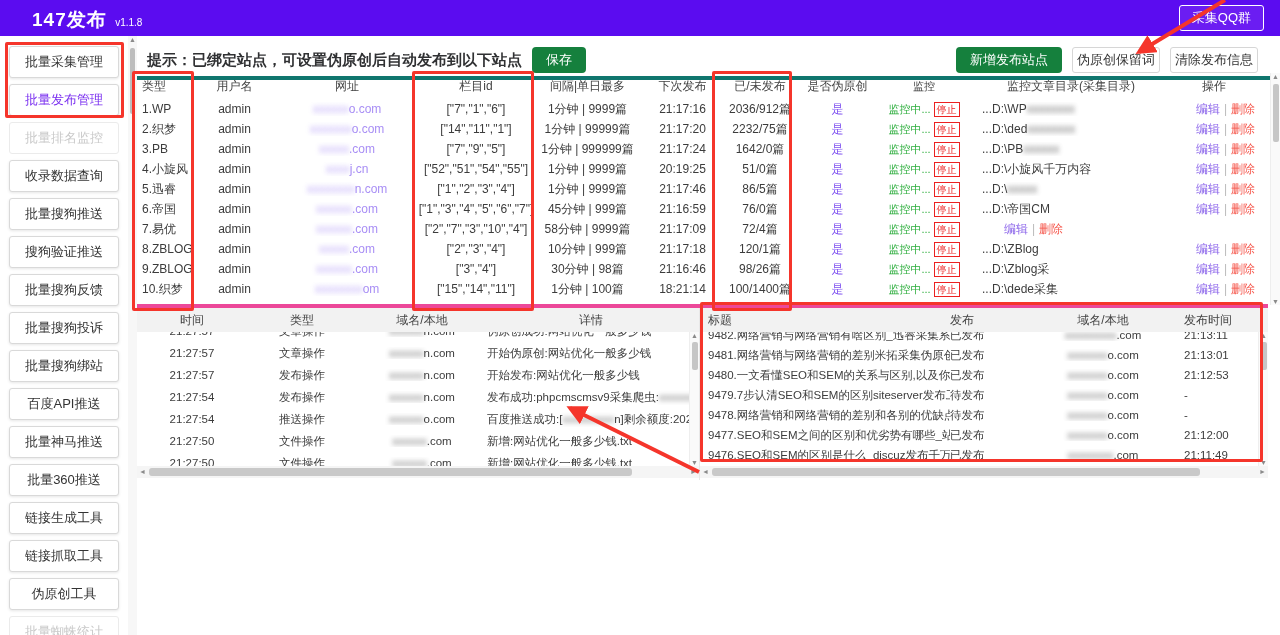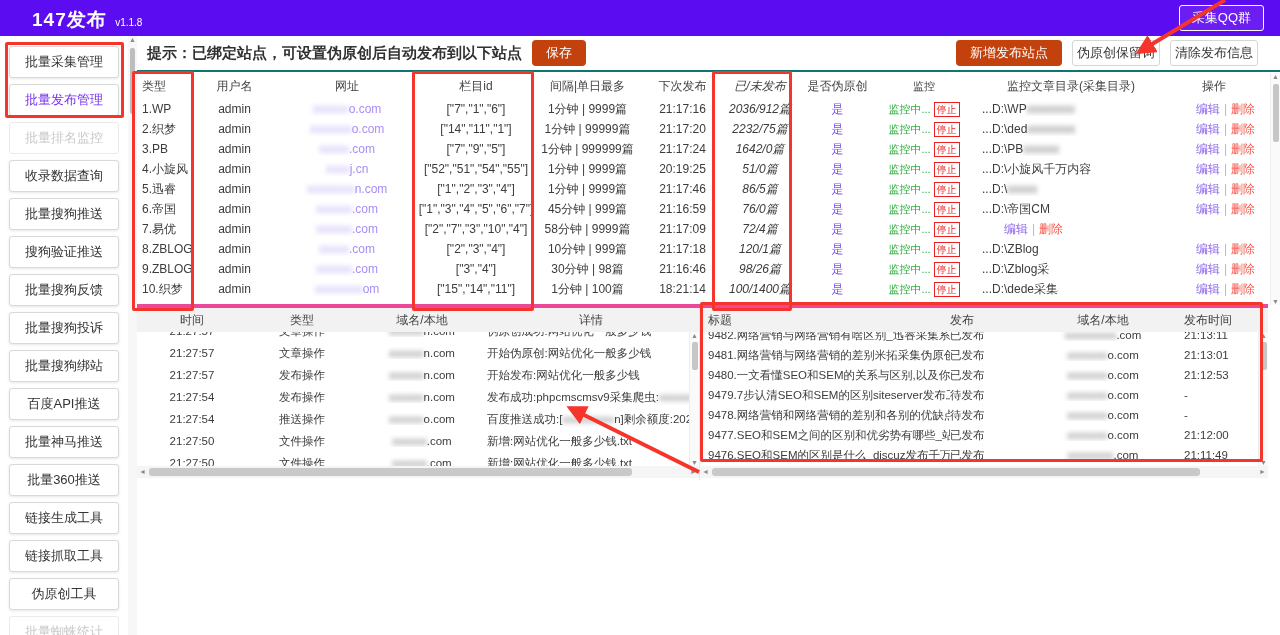--- a/index.html
+++ b/index.html
@@ -20,40 +20,40 @@
   .side-btn { display:block; width:110px; height:32px; margin:0 auto 6px auto; background:#fff;
     border:1px solid #d9d9d9; border-radius:3px; font-size:13px; color:#333;
     box-shadow:0 1px 3px rgba(0,0,0,.10); cursor:pointer; font-family:inherit; }
   .side-btn.active { color:#7a2ff0; }
   .side-btn.disabled { color:#c9c9c9; border-color:#ebebeb; box-shadow:none; }
   .side-scroll { position:absolute; left:128px; top:36px; width:9px; height:599px; background:#f7f7f7; font-size:7px; color:#8a8a8a; text-align:center; }
   .side-scroll .thumb { position:absolute; left:2px; top:12px; width:5px; height:66px; background:#bdbdbd; border-radius:2px; }
 
   
   .main { position:absolute; left:137px; top:36px; width:1143px; height:599px; background:#fff; }
-  .hintbar { position:absolute; left:0; top:0; width:1143px; height:36px; display:flex; align-items:center; border-bottom:2px solid #0f766e; }
+  .hintbar { position:absolute; left:0; top:8px; width:1143px; height:36px; display:flex; align-items:center; border-bottom:4px solid #0f766e; }
   .hint { margin-left:10px; font-size:15px; font-weight:600; color:#303133; white-space:nowrap; }
   .token-input { display:inline-flex; align-items:center; width:160px; height:24px; margin-left:10px;
     border:1px solid #b29bf2; border-radius:4px; padding:0 5px; background:#fff; }
   .token-input .ph { color:#b3b3b3; font-size:11px; white-space:nowrap; }
   .token-knob { width:13px; height:13px; border-radius:50%; background:#cfc4ee; margin-left:auto; filter:blur(1px); }
-  .btn-purple { height:26px; padding:0 14px; margin-left:10px; background:#c2410c; color:#fff;
+  .btn-purple { height:26px; padding:0 14px; margin-left:10px; background:#15803d; color:#fff;
     border:none; border-radius:4px; font-size:13px; cursor:pointer; font-family:inherit; white-space:nowrap; }
   .btn-plain { height:26px; padding:0 4px; margin-left:10px; background:#fff; color:#333;
     border:1px solid #d6d6d6; border-radius:3px; font-size:13px; cursor:pointer; font-family:inherit; white-space:nowrap; }
   .toolbar-right { margin-left:auto; display:flex; align-items:center; margin-right:22px; }
 
   
   .site-table { position:absolute; left:0; top:37px; width:1131px; font-size:12px; }
   .st-head { display:flex; height:26px; align-items:center; color:#444; }
   .st-row  { display:flex; height:20px; align-items:center; color:#3c3c3c; }
   .st-head > span, .st-row > span { text-align:center; white-space:nowrap; overflow:hidden; }
   .ct{width:55px; text-align:left !important; padding-left:5px;}
   .cu{width:85px}.cw{width:140px}.cc{width:118px}.ci{width:105px}.cn{width:85px}
-  .cp{width:70px; text-align:left;font-style:italic;}
+  .cp{width:70px; text-align:left;}
   .cy{width:85px}.cm{width:88px; font-size:11px;}
   .cd{width:192px; text-align:left !important; padding-left:14px;}
   .co{width:108px}
   .url { color:#a88ef5; }
   .redact { filter:blur(2.5px); opacity:.75; }
   .purple-t { color:#7d4ff0; }
   .green-t { color:#2eae3e; }
   .stop-badge { display:inline-block; margin-left:3px; padding:0 2px; border:1px solid #ec2020; color:#ec2020; font-size:10px; line-height:13px; background:#fff; }
   .lnk-edit { color:#8a63ea; cursor:pointer; text-decoration:none;margin-left:23px; }
   .lnk-del { color:#f5554a; cursor:pointer; text-decoration:none; }

